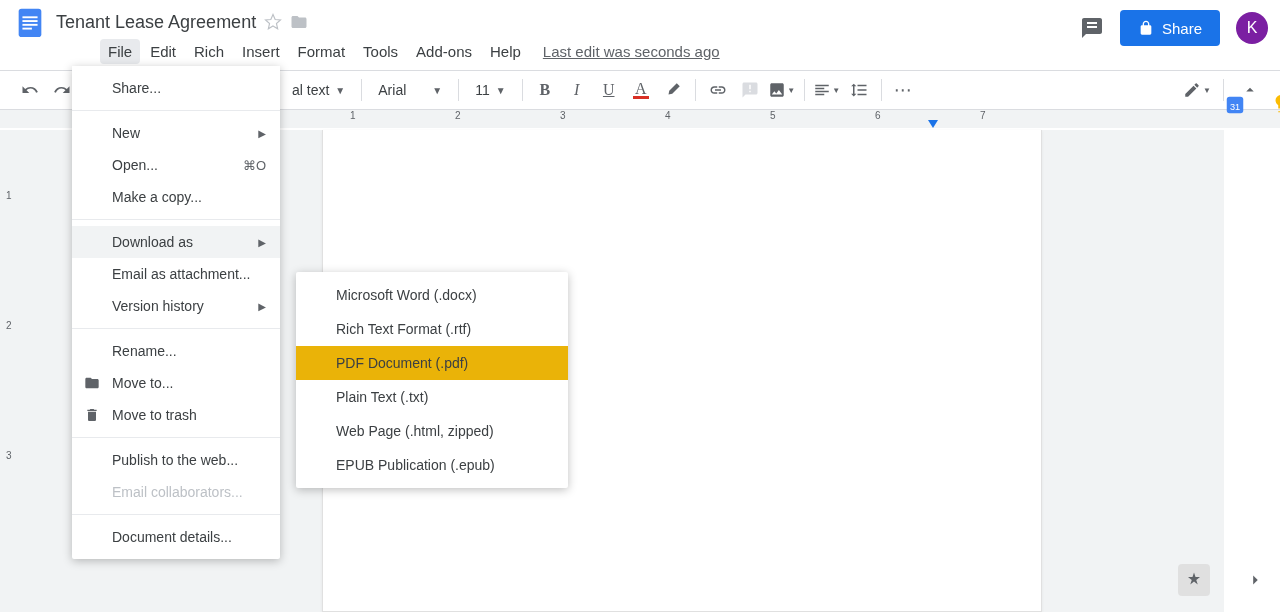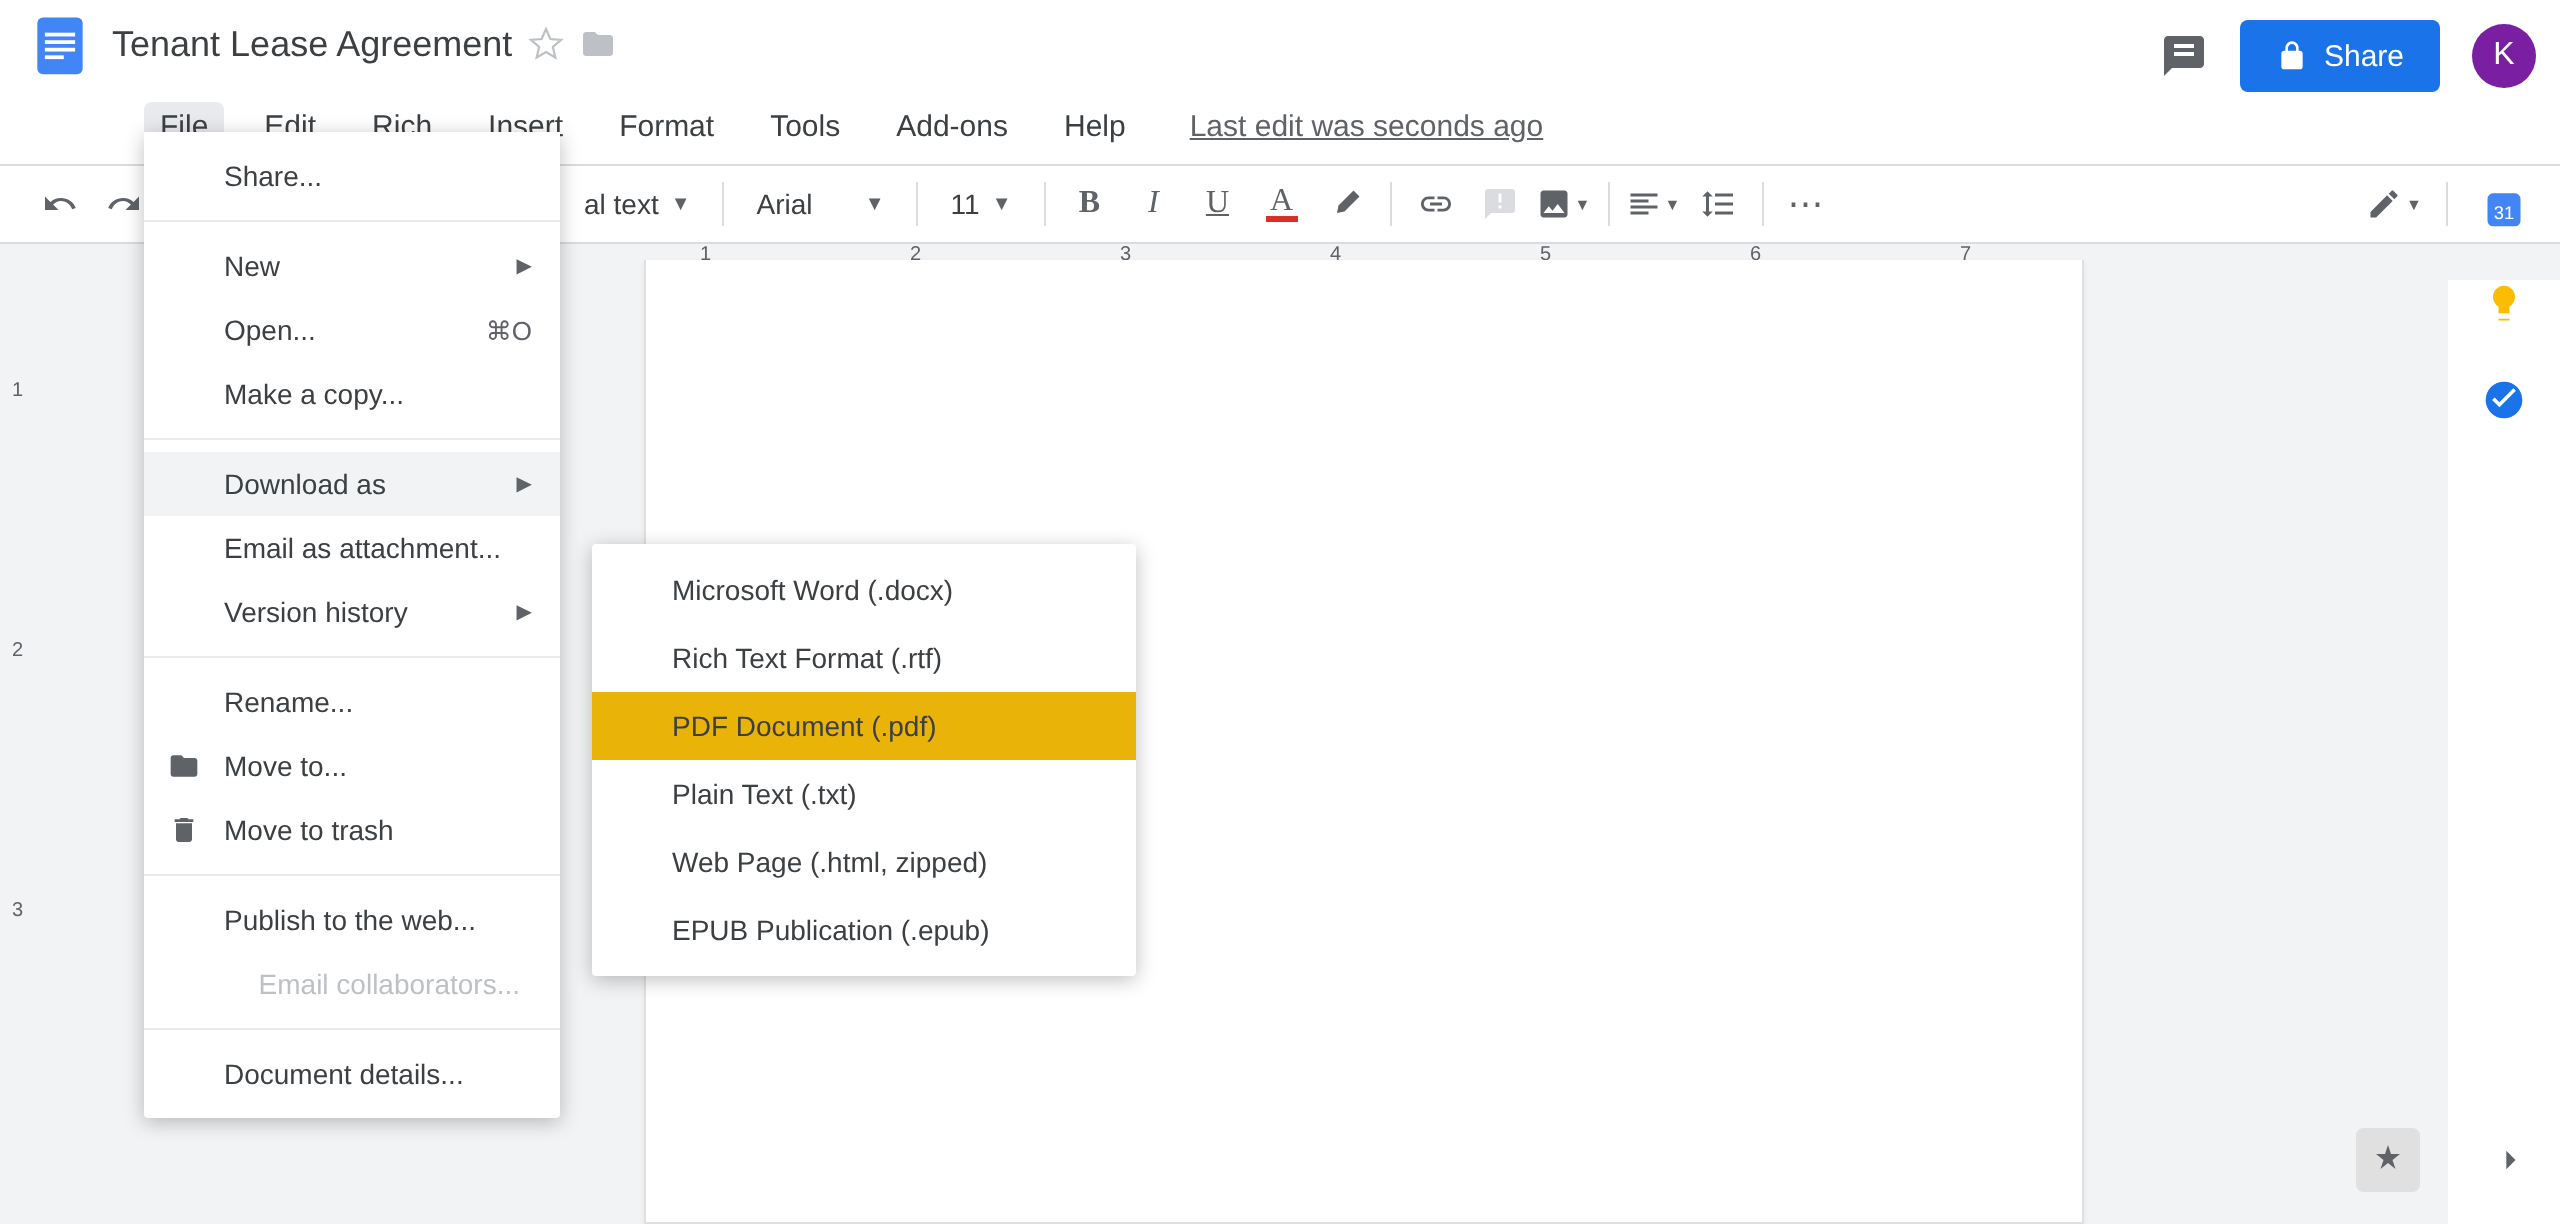--- a/index.html
+++ b/index.html
@@ -7,21 +7,21 @@
 
 
 .title-row { display: flex; align-items: center; height: 36px; padding: 8px 12px 0 12px; gap: 8px; }
 .docs-logo { width: 36px; height: 36px; display: flex; align-items: center; justify-content: center; }
 .docs-logo svg { width: 34px; height: 34px; }
 .doc-title { font-size: 18px; color: #3c4043; letter-spacing: 0; }
 .star-btn, .folder-btn { width: 18px; height: 18px; color: #c0c0c0; }
 .star-btn svg, .folder-btn svg { width: 18px; height: 18px; fill: currentColor; }
 
 
-.menu-row { display: flex; align-items: center; height: 30px; padding-left: 72px; gap: 12px; position: relative; margin-top: 12px; }
+.menu-row { display: flex; align-items: center; height: 30px; padding-left: 100px; gap: 2px; position: relative; }
 .menu-item { padding: 4px 8px; border-radius: 4px; cursor: pointer; font-size: 15px; color: #3c4043; }
 .menu-item.active { background: #e8eaed; }
 .last-edit { margin-left: 12px; color: #5f6368; text-decoration: underline; font-size: 15px; }
 
 
 .top-right { position: absolute; top: 10px; right: 12px; display: flex; align-items: center; gap: 16px; }
 .comment-btn { width: 24px; height: 24px; color: #5f6368; }
 .comment-btn svg { width: 24px; height: 24px; fill: currentColor; }
 .share-btn { background: #1a73e8; color: #fff; border: none; border-radius: 4px; height: 36px; padding: 0 18px; display: flex; align-items: center; gap: 8px; font-size: 15px; font-weight: 500; cursor: pointer; }
 .share-btn svg { width: 16px; height: 16px; fill: #fff; }
@@ -48,28 +48,28 @@
 .tick-major { position: absolute; top: 0; font-size: 10px; color: #5f6368; }
 .ruler-marker { position:absolute; top:10px; width:0;height:0;border-left:5px solid transparent;border-right:5px solid transparent;border-top:8px solid #1a73e8;}
 
 
 .workspace { position: absolute; top: 130px; bottom: 0; left: 0; right: 56px; background: #f1f3f4; display: flex; }
 .vruler { width: 22px; background: #f1f3f4; position: relative; font-size:10px; color:#5f6368;}
 .vtick { position:absolute; left:6px; }
 .page { margin-left: 300px; margin-top: 0; width: 720px; background: #fff; height: 100%; box-shadow: 0 1px 3px rgba(0,0,0,0.06); border:1px solid #e0e0e0; border-top:none;}
 
 
-.side { position: absolute; top: 80px; right: 0; width: 56px; display: flex; flex-direction: column; align-items: center; gap: 24px; padding-top: 12px; }
+.side { position: absolute; top: 80px; right: 0; width: 56px; display: flex; align-items: center; gap: 24px; padding-top: 12px; }
 .side-icon { width: 24px; height: 24px; border-radius: 4px; display: flex; align-items: center; justify-content: center; }
 
 
 .file-menu { position: absolute; top: 66px; left: 72px; width: 208px; background: #fff; box-shadow: 0 2px 10px rgba(0,0,0,0.25); border-radius: 0 0 2px 2px; z-index: 50; padding: 6px 0; max-height: 544px; overflow-y: auto; }
 .fm-item { display: flex; align-items: center; padding: 8px 20px 8px 40px; font-size: 14px; color: #3c4043; cursor: pointer; position: relative; }
 .fm-item.hl { background: #f1f3f4; }
-.fm-item.disabled { color: #bdc1c6; cursor: default; justify-content: flex-end; }
+.fm-item.disabled { color: #bdc1c6; cursor: default; }
 .fm-item .sub-arrow { position: absolute; right: 14px; font-size: 10px; color: #5f6368; }
 .fm-item .shortcut { position: absolute; right: 14px; font-size: 13px; color: #5f6368; }
 .fm-item .lead-icon { position: absolute; left: 12px; width: 16px; height: 16px; color: #5f6368; }
 .fm-item .lead-icon svg { width: 16px; height: 16px; fill: currentColor; }
 .fm-div { height: 1px; background: #e8eaed; margin: 6px 0; }
 .file-menu::-webkit-scrollbar { width: 10px; }
 .file-menu::-webkit-scrollbar-thumb { background: #dadce0; border-radius: 5px; }
 
 .sub-menu { position: absolute; top: 272px; left: 296px; width: 272px; background: #fff; box-shadow: 0 2px 10px rgba(0,0,0,0.25); border-radius: 2px; z-index: 51; padding: 6px 0; }
 .sm-item { padding: 9px 20px 9px 40px; font-size: 14px; color: #3c4043; cursor: pointer; }

